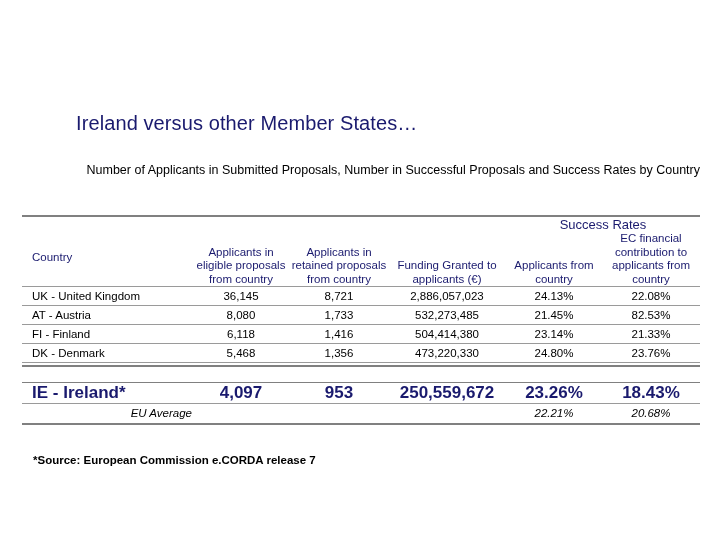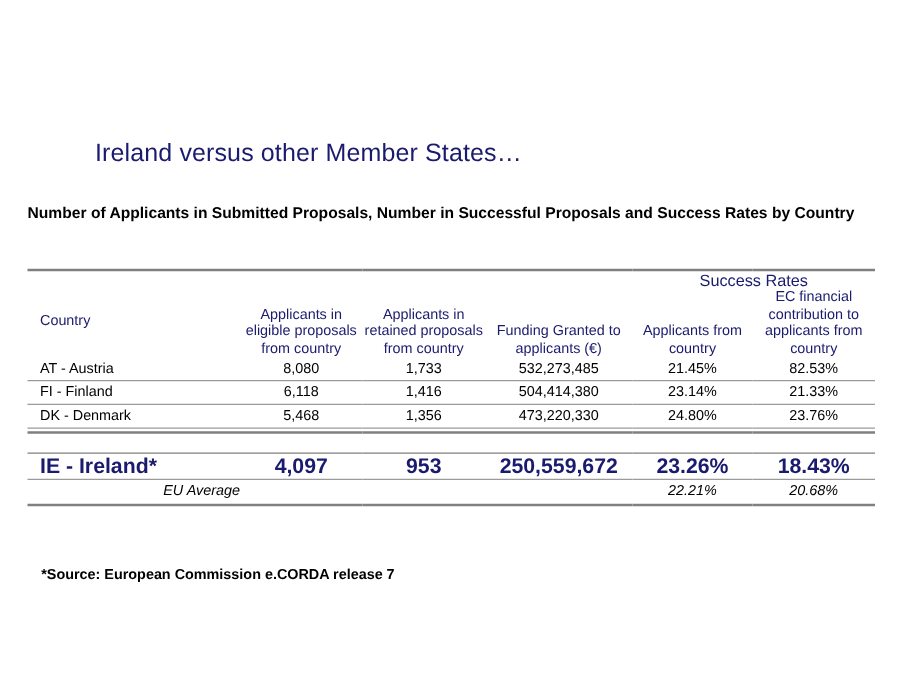--- a/index.html
+++ b/index.html
@@ -36,23 +36,23 @@
     margin-left: 48px;
   }
 
   
   .subtitle {
     position: absolute;
     left: 22px;
     top: 162px;
     width: 678px;
     font-size: 12.5px;
-    font-weight: bold;
-    color: #000000;
-    text-align: left;
+    font-weight: normal;
+    color: #000000;
+    text-align: right;
     line-height: 17px;
   }
 
   
   .table-wrap {
     position: absolute;
     left: 22px;
     top: 213px;
     width: 678px;
   }
@@ -206,20 +206,28 @@
 
         <tr class="col-head">
           <td class="country-head">Country</td>
           <td>Applicants in eligible proposals from country</td>
           <td>Applicants in retained proposals from country</td>
           <td>Funding Granted to applicants (€)</td>
           <td>Applicants from country</td>
           <td>EC financial contribution to applicants from country</td>
         </tr>
 
+        <tr class="data-row first-data">
+          <td class="cname">UK - United Kingdom</td>
+          <td>36,145</td>
+          <td>8,721</td>
+          <td>2,886,057,023</td>
+          <td>24.13%</td>
+          <td>22.08%</td>
+        </tr>
 
         <tr class="data-row">
           <td class="cname">AT - Austria</td>
           <td>8,080</td>
           <td>1,733</td>
           <td>532,273,485</td>
           <td>21.45%</td>
           <td>82.53%</td>
         </tr>
 

